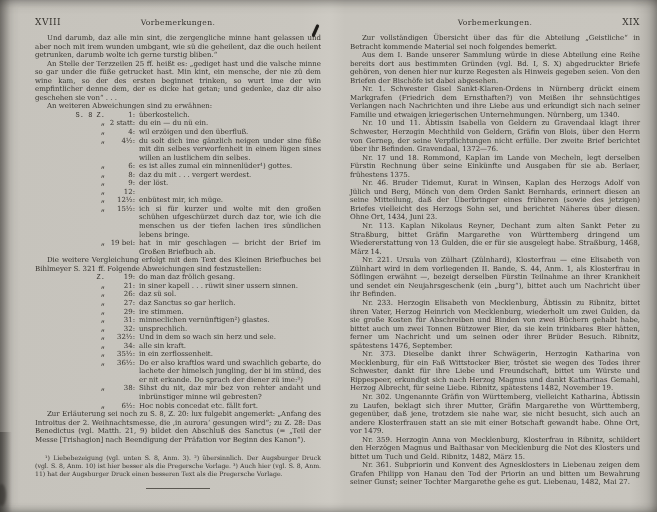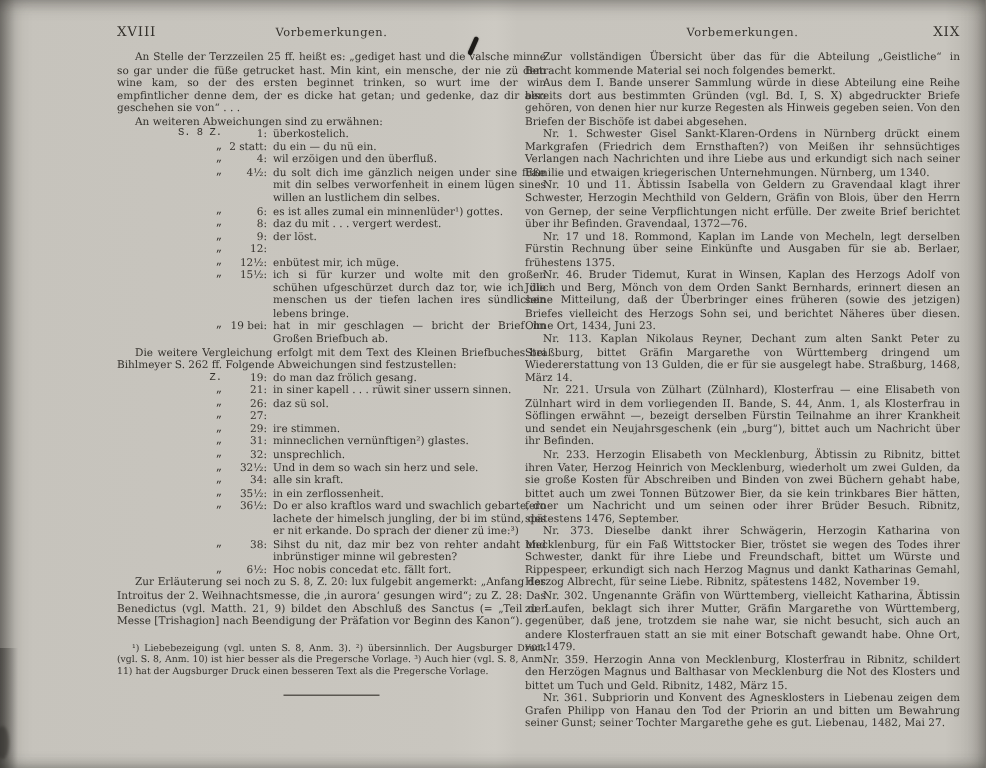--- a/index.html
+++ b/index.html
@@ -9,21 +9,21 @@
     background:linear-gradient(90deg,#aaa7a0 0px,#c6c3bc 10px,#c9c6bf 300px,#cdcac3 330px,#c7c4bd 345px,#c8c5be 630px,#b3b0a9 657px);
   }
   .spread::after{
     content:"";position:absolute;inset:0;pointer-events:none;
     box-shadow:inset 12px 0 14px -8px rgba(56,54,50,.65),
                inset -9px 0 12px -7px rgba(56,54,50,.5),
                inset 0 9px 12px -8px rgba(56,54,50,.45),
                inset 0 -7px 10px -7px rgba(56,54,50,.4);
   }
   .page{position:absolute;top:0;height:100%;}
-  .page.left{left:0;width:329px;padding-left:43px;}
+  .page.left{left:0;width:329px;}
   .page.right{left:329px;width:328px;}
   .phead{display:grid;grid-template-columns:1fr auto 1fr;align-items:baseline;margin:17px 8px 7px 35px;}
   .page.right .phead{margin:17px 17px 7px 21px;}
   .pnum{font-size:9px;letter-spacing:.5px;}
   .phead .start{justify-self:start;}
   .phead .end{justify-self:end;}
   .ptitle{justify-self:center;font-size:7.6px;letter-spacing:.4px;}
   .body{margin:0 8px 0 35px;}
   .page.right .body{margin:0 17px 0 21px;}
   .bt{font-size:7px;line-height:8.55px;text-align:justify;}
@@ -46,20 +46,21 @@
 
 <div class="spread">
 
   <div class="page left">
     <div class="phead">
       <span class="pnum start">XVIII</span>
       <span class="ptitle">Vorbemerkungen.</span>
       <span class="pnum end"></span>
     </div>
     <div class="body bt">
+      <p class="ind">Und darumb, daz alle min sint, die zergengliche minne hant gelassen und aber noch mit irem wunden umbgant, wie sü die geheilent, daz die ouch heilent getrunken, darumb wolte ich gerne turstig bliben.“</p>
       <p class="ind">An Stelle der Terzzeilen 25 ff. heißt es: „gediget hast und die valsche minne so gar under die füße getrucket hast. Min kint, ein mensche, der nie zü dem wine kam, so der des ersten beginnet trinken, so wurt ime der win empfintlicher denne dem, der es dicke hat getan; und gedenke, daz dir also geschehen sie von“ . . .</p>
       <p class="ind">An weiteren Abweichungen sind zu erwähnen:</p>
 
       <div class="vlist">
 
       <div class="vitem">
           <span class="vl">S. 8 Z.</span>
           <span class="vn">1:</span>
           <span class="vt">überkostelich.</span>
         </div>
@@ -107,21 +108,21 @@
           <span class="vn">15½:</span>
           <span class="vt">ich si für kurzer und wolte mit den großen schühen ufgeschürzet durch daz tor, wie ich die menschen us der tiefen lachen ires sündlichen lebens bringe.</span>
         </div>
           <div class="vitem">
           <span class="vl">„</span>
           <span class="vn">19 bei:</span>
           <span class="vt">hat in mir geschlagen — bricht der Brief im Großen Briefbuch ab.</span>
         </div>
         </div>
 
-      <p class="ind">Die weitere Vergleichung erfolgt mit dem Text des Kleinen Briefbuches bei Bihlmeyer S. 262 ff.  Folgende Abweichungen sind festzustellen:</p>
+      <p class="ind">Die weitere Vergleichung erfolgt mit dem Text des Kleinen Briefbuches bei Bihlmeyer S. 321 ff.  Folgende Abweichungen sind festzustellen:</p>
 
       <div class="vlist">
 
       <div class="vitem">
           <span class="vl">Z.</span>
           <span class="vn">19:</span>
           <span class="vt">do man daz frölich gesang.</span>
         </div>
           <div class="vitem">
           <span class="vl">„</span>
@@ -129,20 +130,21 @@
           <span class="vt">in siner kapell . . . rüwit siner ussern sinnen.</span>
         </div>
           <div class="vitem">
           <span class="vl">„</span>
           <span class="vn">26:</span>
           <span class="vt">daz sü sol.</span>
         </div>
           <div class="vitem">
           <span class="vl">„</span>
           <span class="vn">27:</span>
+          <span class="vt">daz Sanctus so gar herlich.</span>
         </div>
           <div class="vitem">
           <span class="vl">„</span>
           <span class="vn">29:</span>
           <span class="vt">ire stimmen.</span>
         </div>
           <div class="vitem">
           <span class="vl">„</span>
           <span class="vn">31:</span>
           <span class="vt">minneclichen vernünftigen²) glastes.</span>

